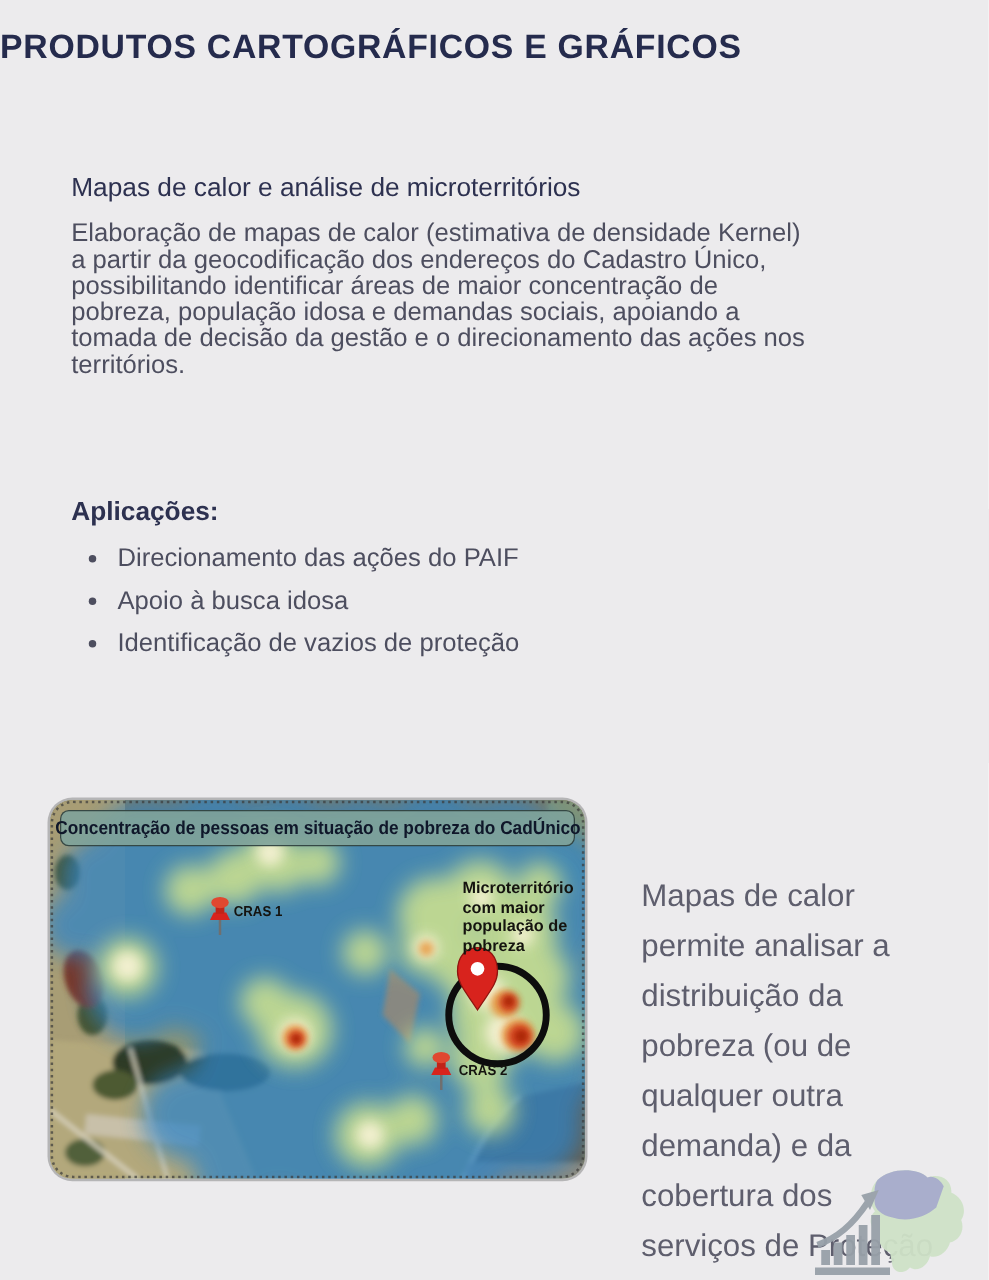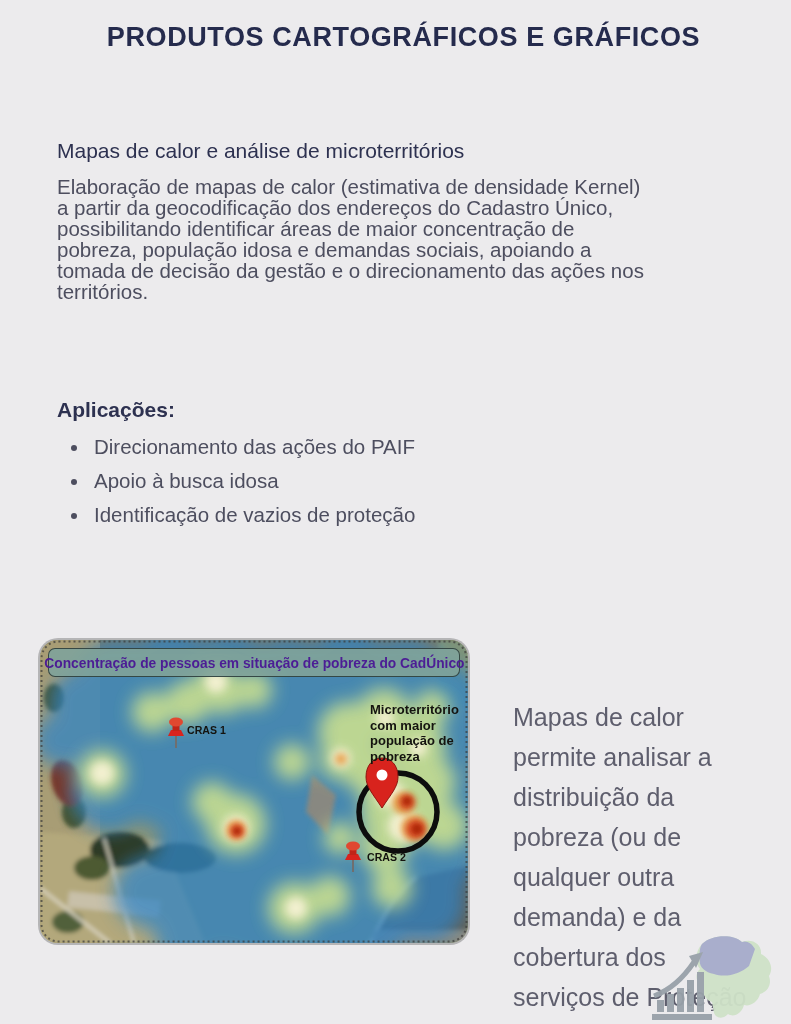--- a/index.html
+++ b/index.html
@@ -5,25 +5,23 @@
   html,body{margin:0;padding:0;}
   .page{
     position:relative;
     width:791px;height:1024px;
     background:var(--page-bg,#ECEBED);
     font-family:"Liberation Sans",sans-serif;
     overflow:hidden;
   }
   .doc-title{
     position:absolute;top:22px;left:0;right:0;
-    text-align:center;
     color:var(--title,#252B4D);
     font-size:27px;font-weight:800;letter-spacing:.6px;
     line-height:31px;
-    padding-left:16px;
   }
   .doc-title span{display:block;}
   .section-heading{
     position:absolute;left:57px;top:139px;
     color:var(--heading,#2D3150);
     font-size:21px;font-weight:400;
   }
   .body-paragraph{
     position:absolute;left:57px;top:176px;width:600px;
     color:var(--body-text,#4D4E5F);
@@ -47,21 +45,21 @@
     border-radius:18px;overflow:hidden;
     box-shadow:0 0 0 2px rgba(80,80,80,.35);
   }
   .map-figure svg.heatmap{position:absolute;left:0;top:0;}
   .map-band{
     position:absolute;left:8px;right:8px;top:8px;height:27px;
     background:rgba(128,163,154,.92);
     border:1px solid rgba(30,42,40,.75);
     border-radius:7px;
     display:flex;align-items:center;justify-content:center;
-    color:#4c1d95;font-size:15px;font-weight:700;
+    color:#0f172a;font-size:15px;font-weight:700;
     white-space:nowrap;
   }
   .map-band span{display:inline-block;transform:scaleX(.92);transform-origin:center;}
   .pin-label{
     position:absolute;
     color:#14130f;font-size:11.5px;font-weight:700;
     white-space:nowrap;transform:scaleX(.92);transform-origin:left center;
   }
   .pin-label.cras1{left:147px;top:84px;}
   .pin-label.cras2{left:327px;top:211px;}

